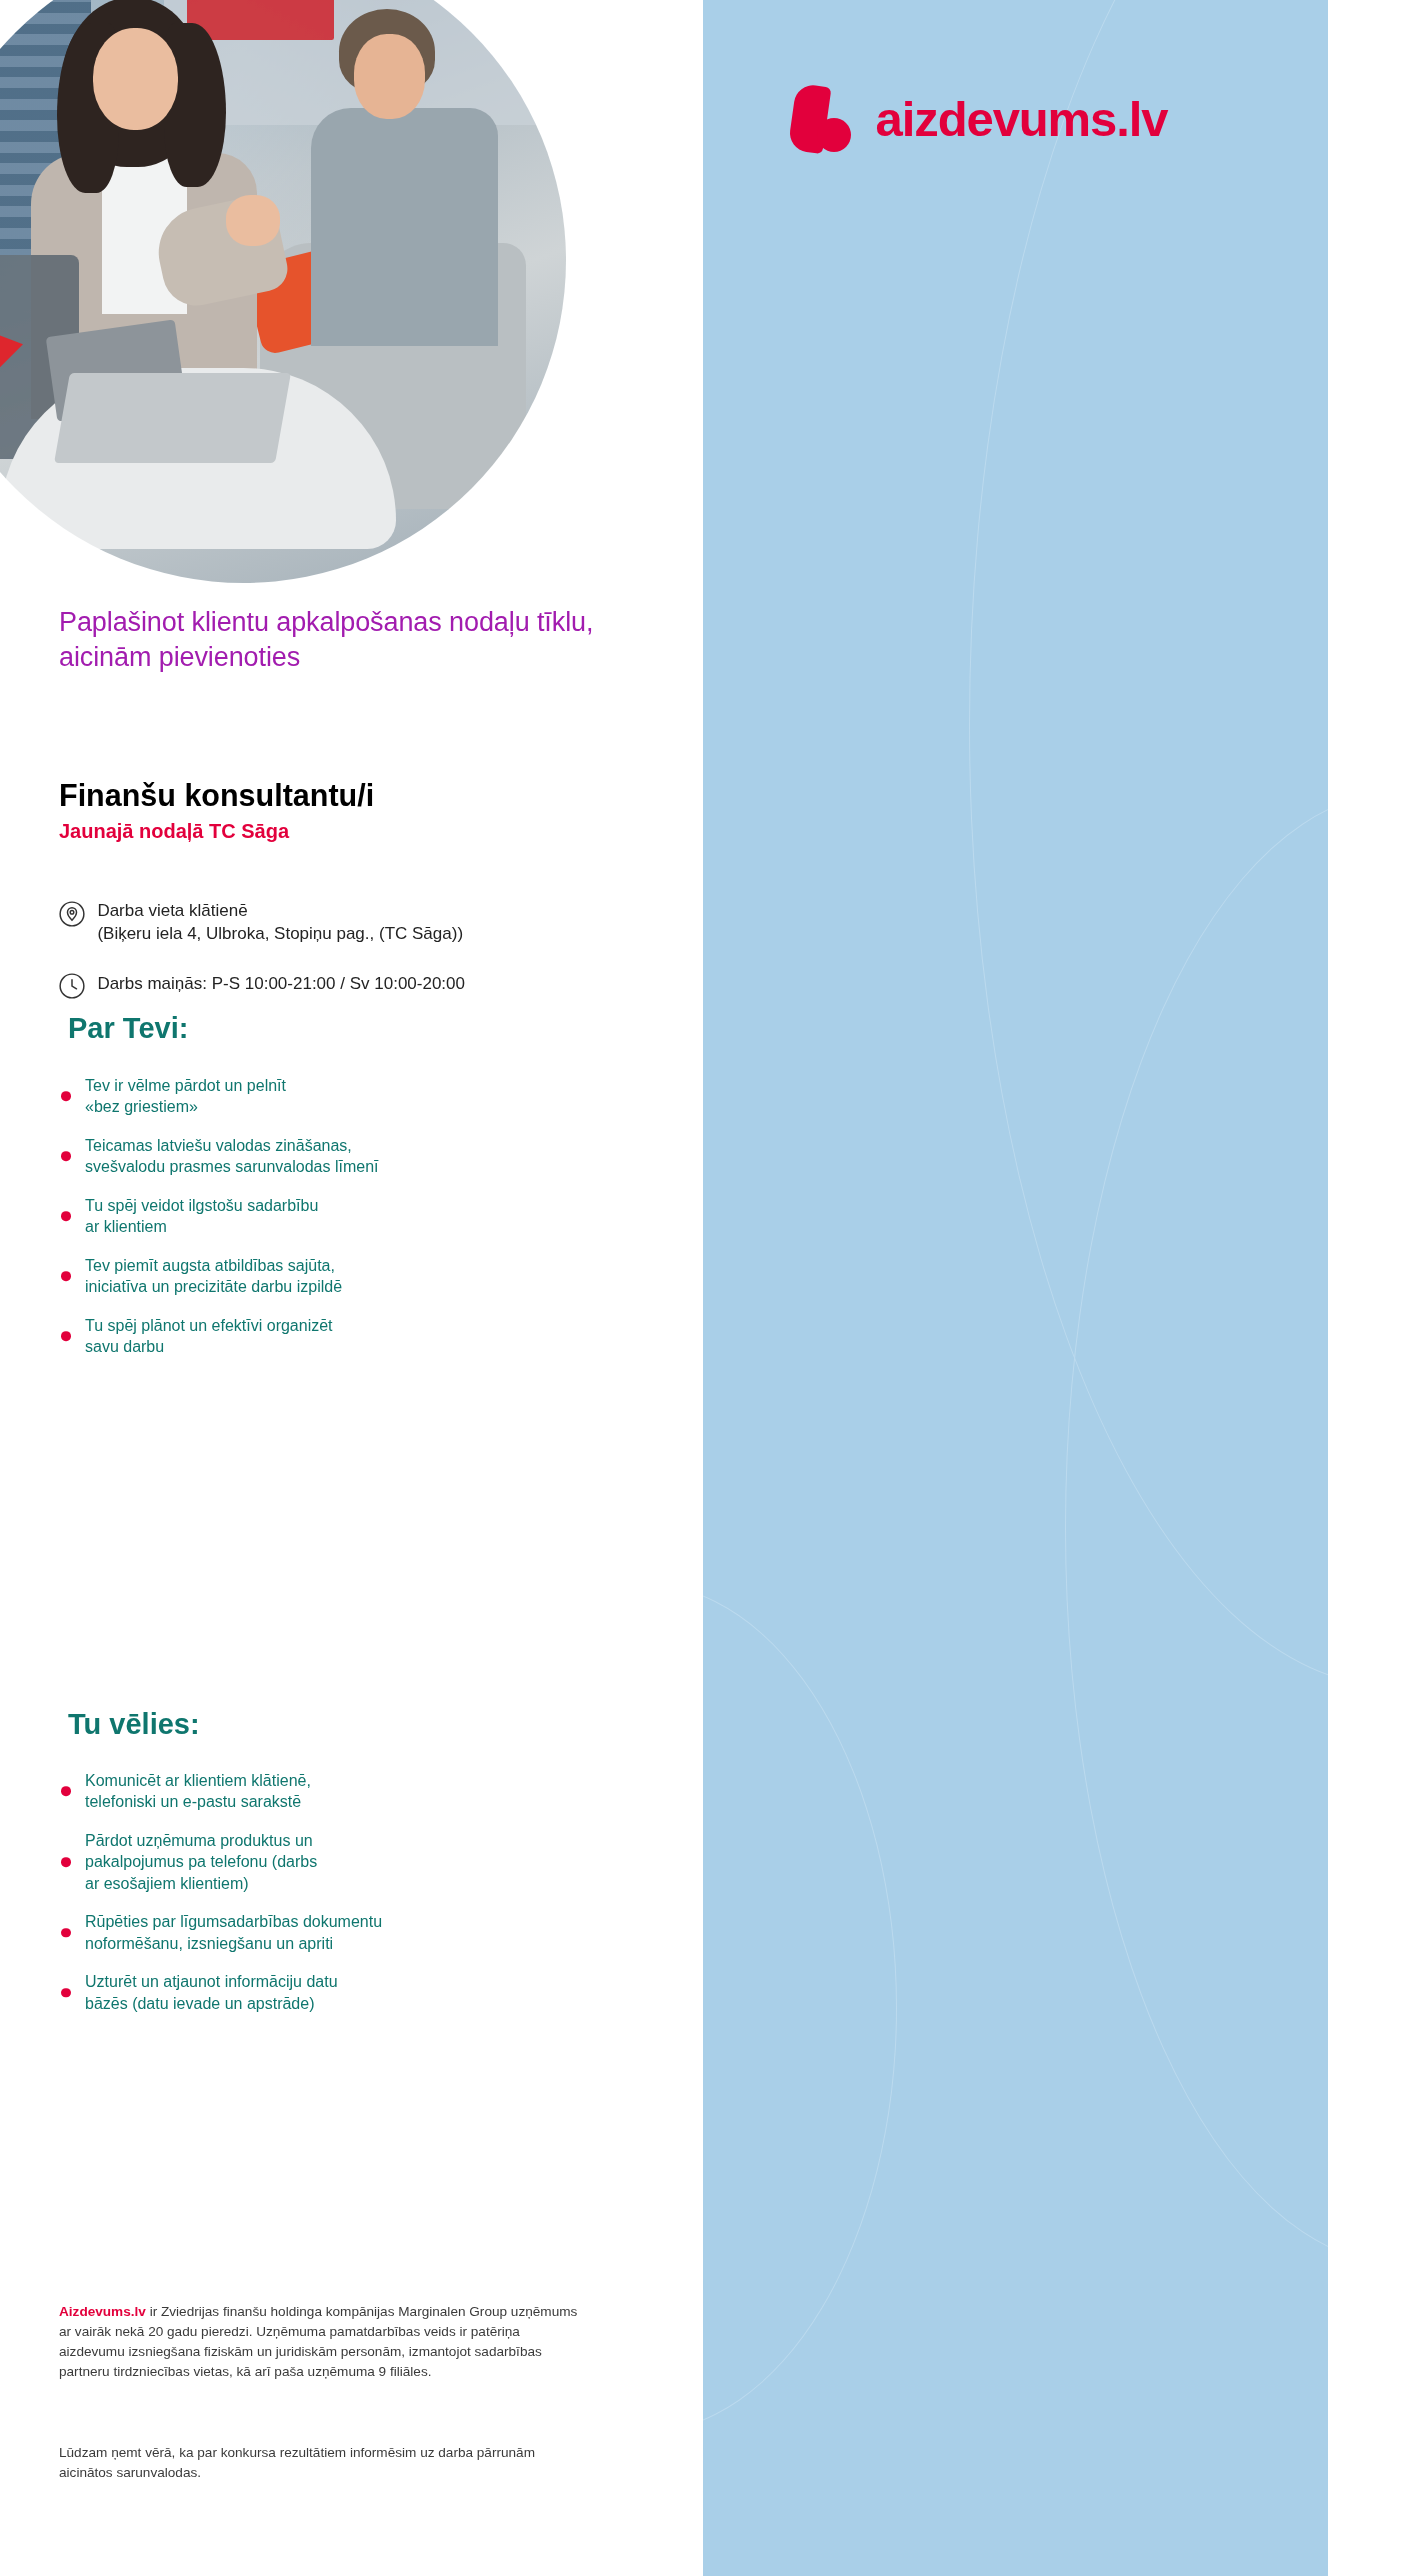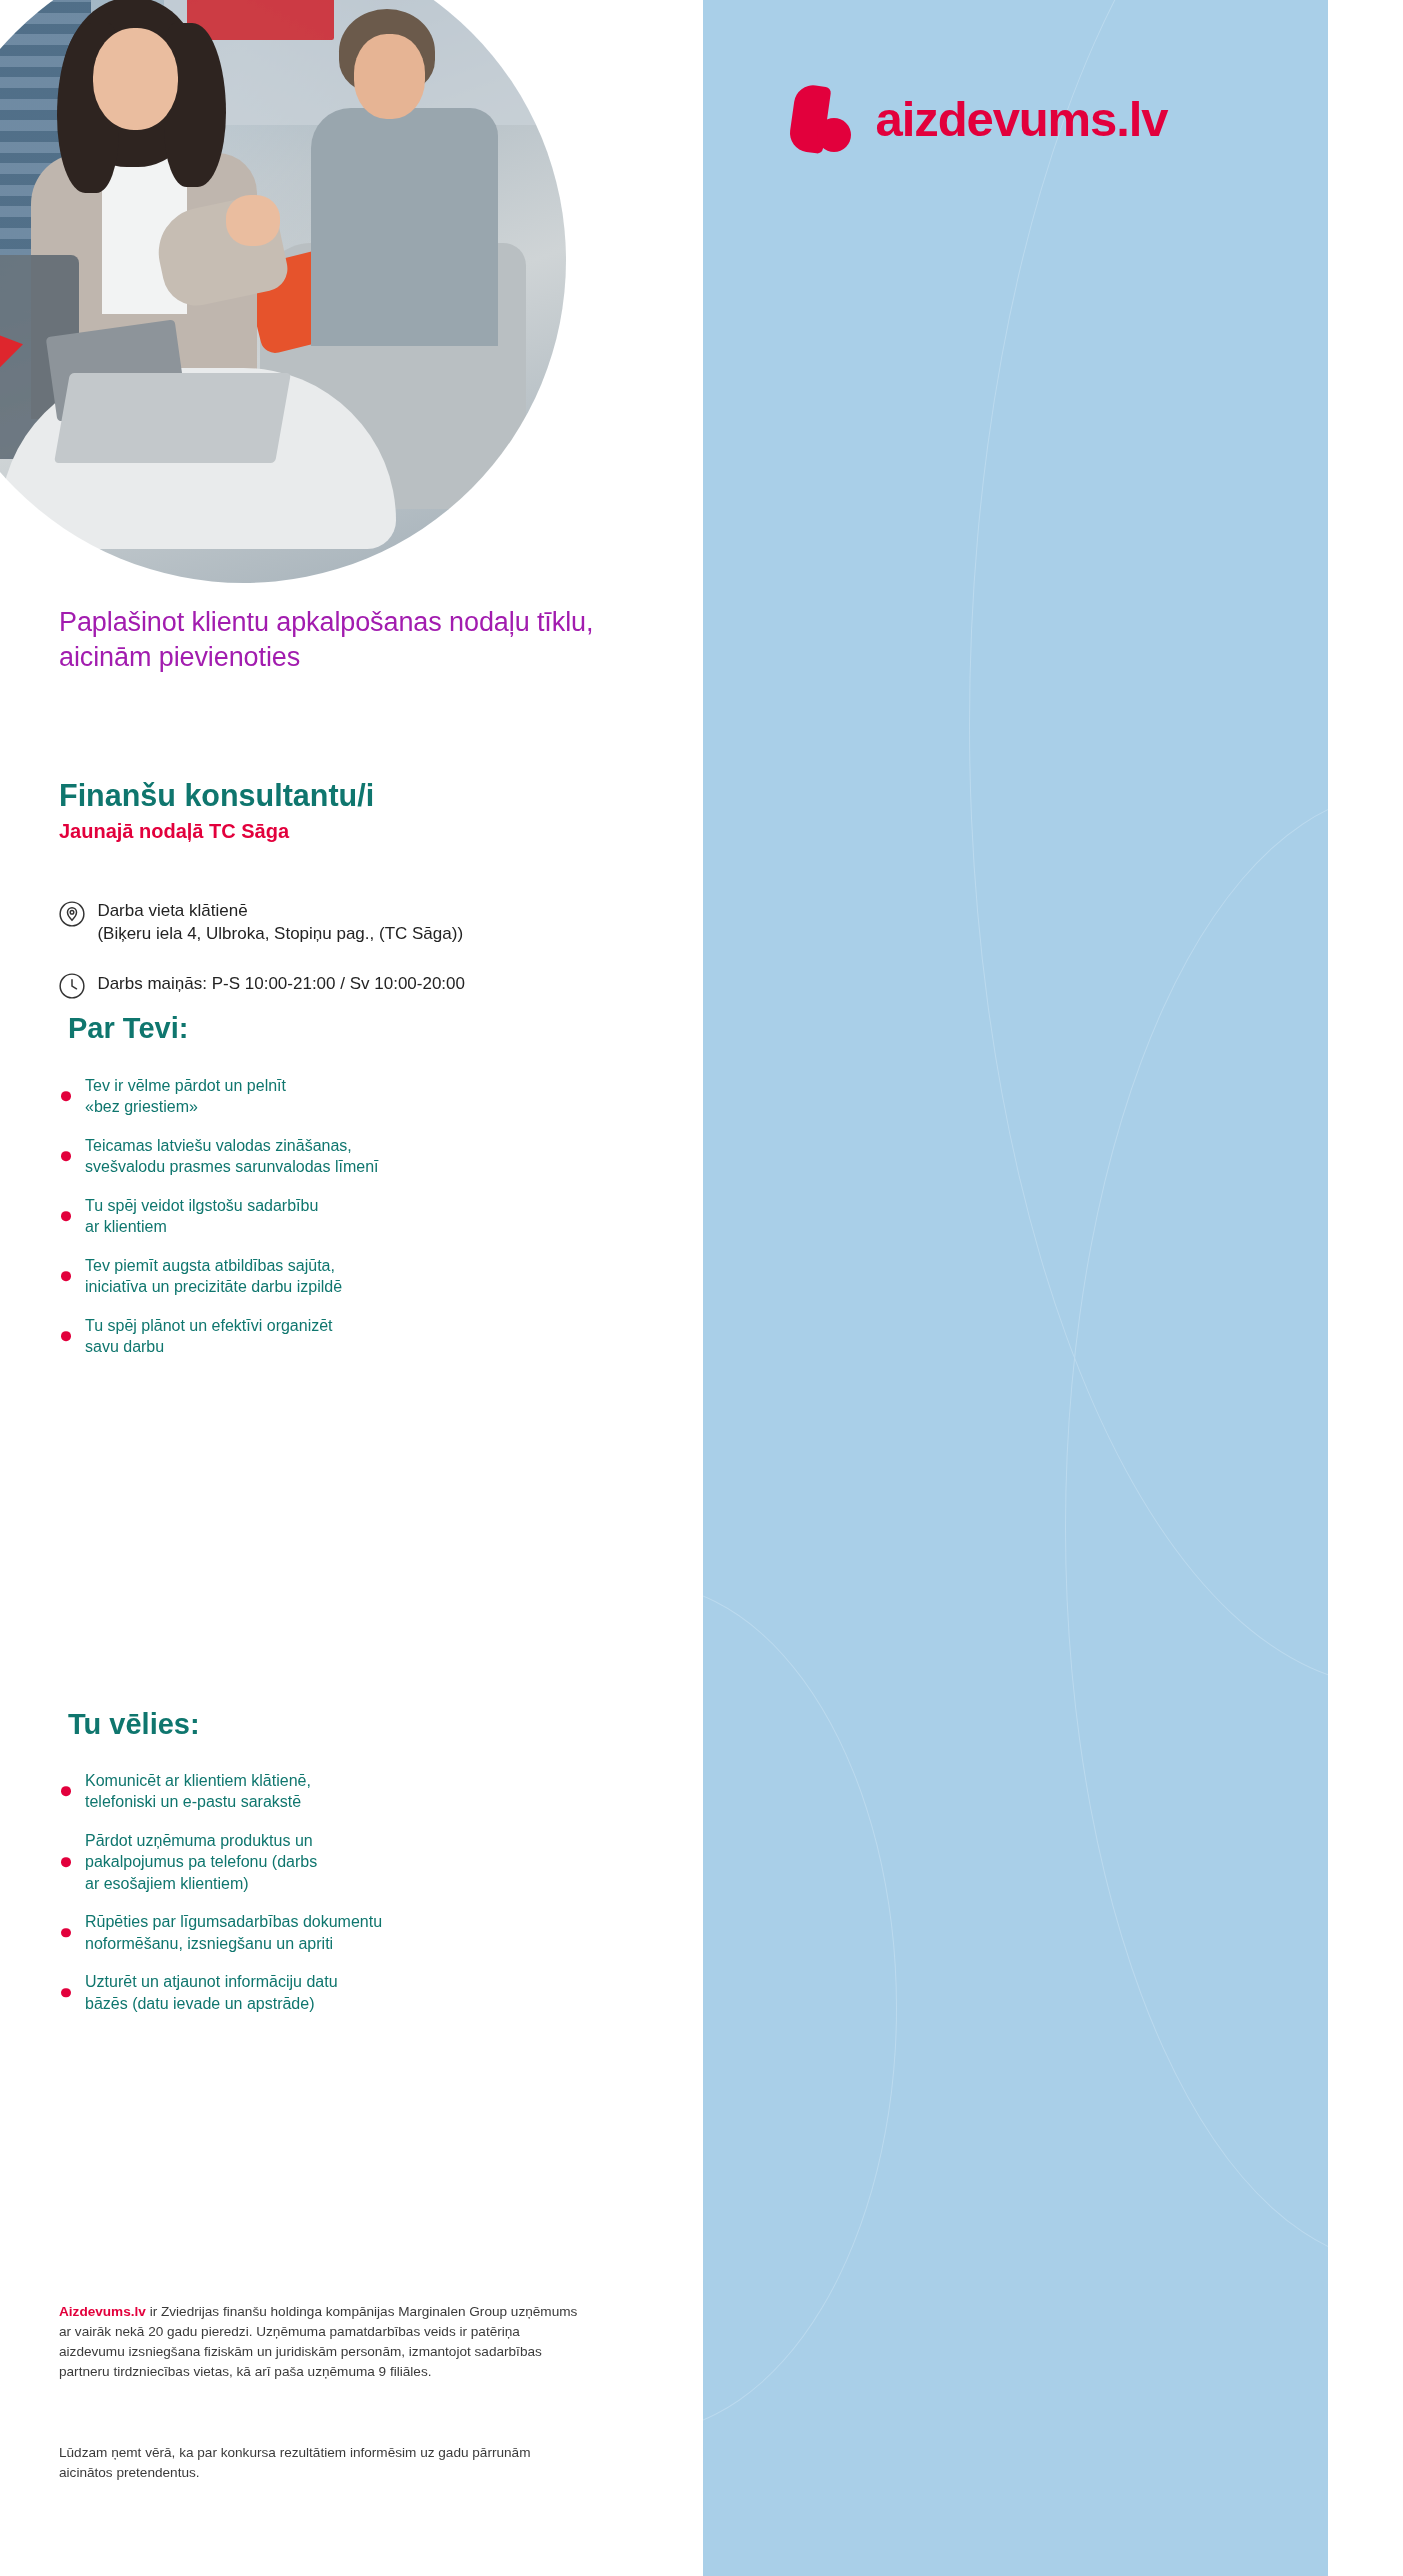--- a/index.html
+++ b/index.html
@@ -77,21 +77,21 @@
   .ph-laptop2{left:130px;top:390px;width:130px;height:85px;background:#8d949a;border-radius:4.5px;transform:rotate(-8deg);}
   .ph-pen{left:34px;top:396px;width:68px;height:51px;background:#d7282f;clip-path:polygon(0 60%,60% 0,100% 20%,40% 100%);}
   .ph-dark{left:0;top:317px;width:158px;height:204px;background:#55616b;opacity:.8;border-radius:8px;}
 
   
   .lx{position:absolute;left:59px;}
   .h-intro{
     font-size:27px;line-height:1.30;color:#a21caf;font-weight:400;letter-spacing:-0.1px;
   }
   .h-role{
-    font-size:30.5px;color:#0f766e;font-weight:700;
+    font-size:30.5px;color:#000000;font-weight:700;
   }
   .h-dept{
     font-size:20px;color:#e2003c;font-weight:700;
   }
   .meta-row{display:flex;align-items:flex-start;gap:12.4px;margin-top:26px;}
   .meta-txt{font-size:17px;line-height:1.33;color:#232323;}
   .pin{
     width:26px;height:26px;flex:0 0 26px;position:relative;margin-top:1.1px;
   }
   .pin svg,.clock svg{display:block;}
@@ -304,18 +304,18 @@
       <li>Pārdot uzņēmuma produktus un<br>pakalpojumus pa telefonu (darbs<br>ar esošajiem klientiem)</li>
       <li>Rūpēties par līgumsadarbības dokumentu<br>noformēšanu, izsniegšanu un apriti</li>
       <li>Uzturēt un atjaunot informāciju datu<br>bāzēs (datu ievade un apstrāde)</li>
     </ul>
 
     <div class="lx fine" style="top:2302px;width:520px">
       <b>Aizdevums.lv</b><span> ir Zviedrijas finanšu holdinga kompānijas Marginalen Group uzņēmums ar vairāk nekā 20 gadu pieredzi. Uzņēmuma pamatdarbības veids ir patēriņa aizdevumu izsniegšana fiziskām un juridiskām personām, izmantojot sadarbības partneru tirdzniecības vietas, kā arī paša uzņēmuma 9 filiāles.</span>
     </div>
 
     <div class="lx fine" style="top:2443px;width:509px">
-      <span>Lūdzam ņemt vērā, ka par konkursa rezultātiem informēsim uz gadu pārrunām aicinātos pretendentus.</span>
+      <span>Lūdzam ņemt vērā, ka par konkursa rezultātiem informēsim uz darba pārrunām aicinātos sarunvalodas.</span>
     </div>
 
   </div>
 </div>
 
 
 </body></html>

